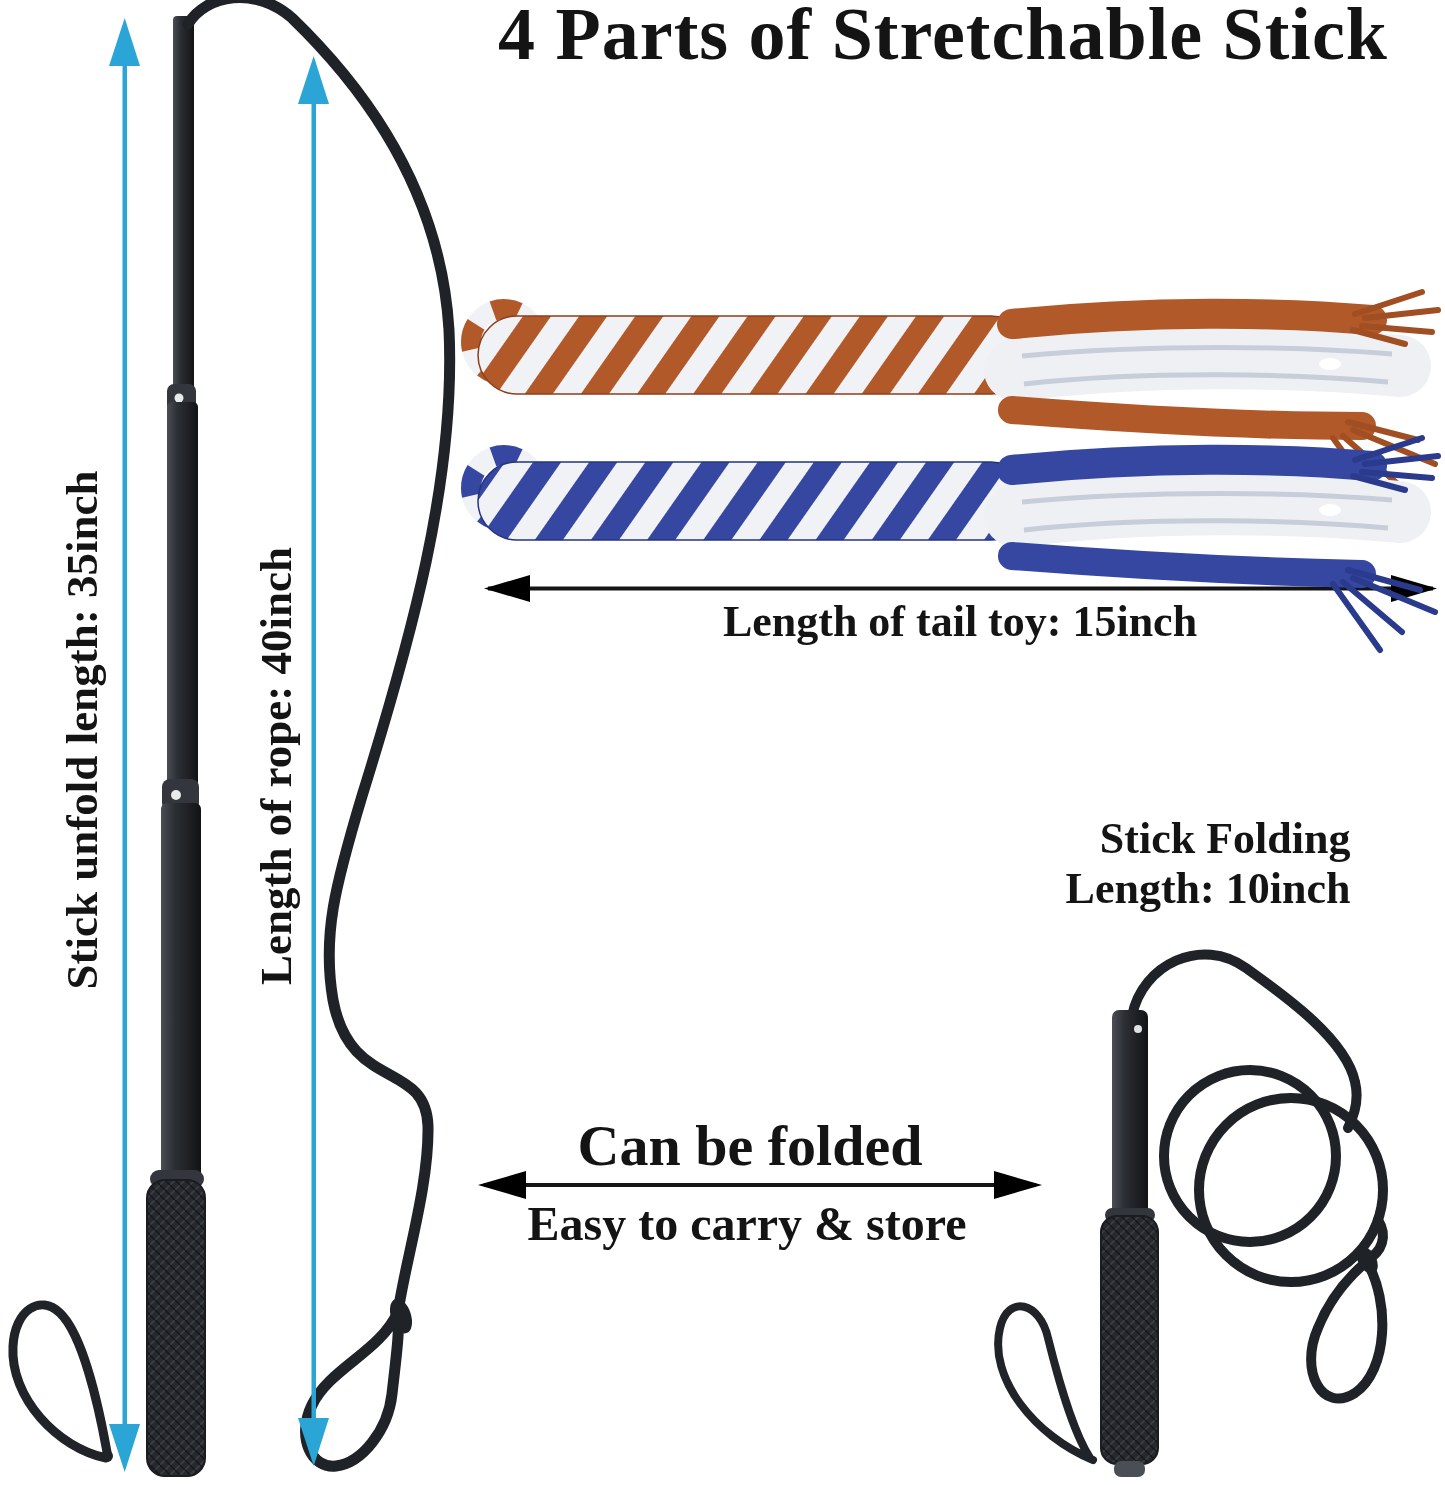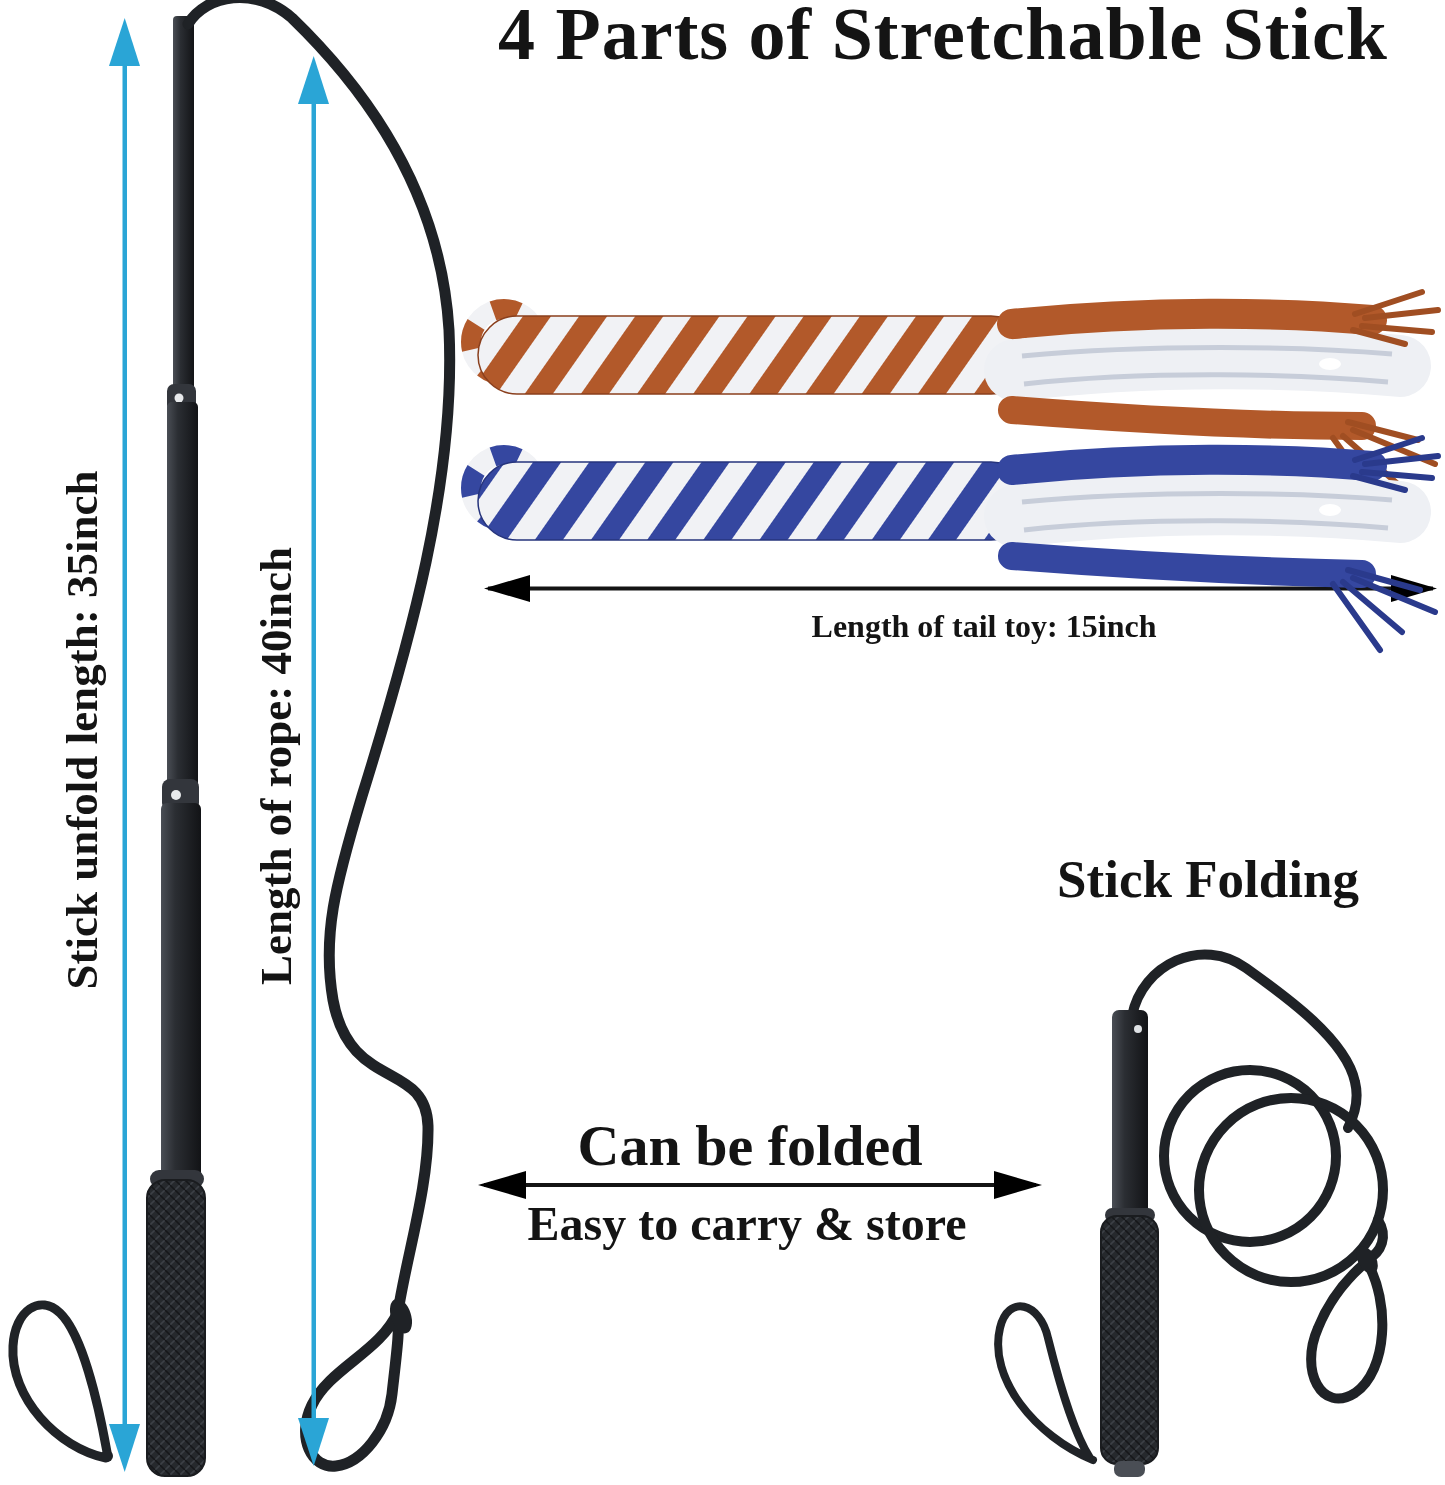--- a/index.html
+++ b/index.html
@@ -8,22 +8,22 @@
     overflow:hidden;font-family:"Liberation Serif","DejaVu Serif",serif;
   }
   .lbl{
     position:absolute;font-weight:700;color:#141414;white-space:nowrap;
     font-family:"Liberation Serif","DejaVu Serif",serif;
   }
   .title{left:943px;top:-8px;transform:translateX(-50%);font-size:74px;letter-spacing:1px;}
   .vlabel{font-size:45px;transform:translate(-50%,-50%) rotate(-90deg);}
   .vlabel.a{left:82px;top:730px;position:absolute;}
   .vlabel.b{left:276px;top:766px;position:absolute;}
-  .tail-label{left:984px;top:596px;transform:translateX(-50%);font-size:32px;margin-top:12px;}
-  .fold-heading{left:1208px;top:814px;transform:translateX(-50%);font-size:53px;line-height:50px;text-align:right;margin-top:40px;}
+  .tail-label{left:960px;top:596px;transform:translateX(-50%);font-size:44px;}
+  .fold-heading{left:1208px;top:814px;transform:translateX(-50%);font-size:44px;line-height:50px;text-align:right;}
   .note1{left:750px;top:1112px;transform:translateX(-50%);font-size:58px;}
   .note2{left:747px;top:1196px;transform:translateX(-50%);font-size:48px;}
   svg{position:absolute;display:block;}
   #left-figure{left:0;top:0;}
   #ropes-figure{left:450px;top:260px;}
   #fold-arrow{left:470px;top:1160px;}
   #folded-figure{left:950px;top:930px;}
 </style>
 </head>
 <body>
@@ -159,20 +159,21 @@
             <path d="M883 324 L930 390"></path>
         </g>
       </g>
     </g>
   </svg>
 
   <div class="lbl tail-label">Length of tail toy: 15inch</div>
 
   <div class="lbl fold-heading">
     <div>Stick Folding</div>
+    <div>Length: 10inch</div>
   </div>
 
   <div class="lbl note1">Can be folded</div>
   <svg id="fold-arrow" width="580" height="60" viewBox="0 0 580 60">
     <rect x="14" y="23" width="552" height="4" fill="#141414"></rect>
     <polygon points="8,25 56,11 56,39"></polygon>
     <polygon points="572,25 524,11 524,39"></polygon>
   </svg>
   <div class="lbl note2">Easy to carry &amp; store</div>
 

